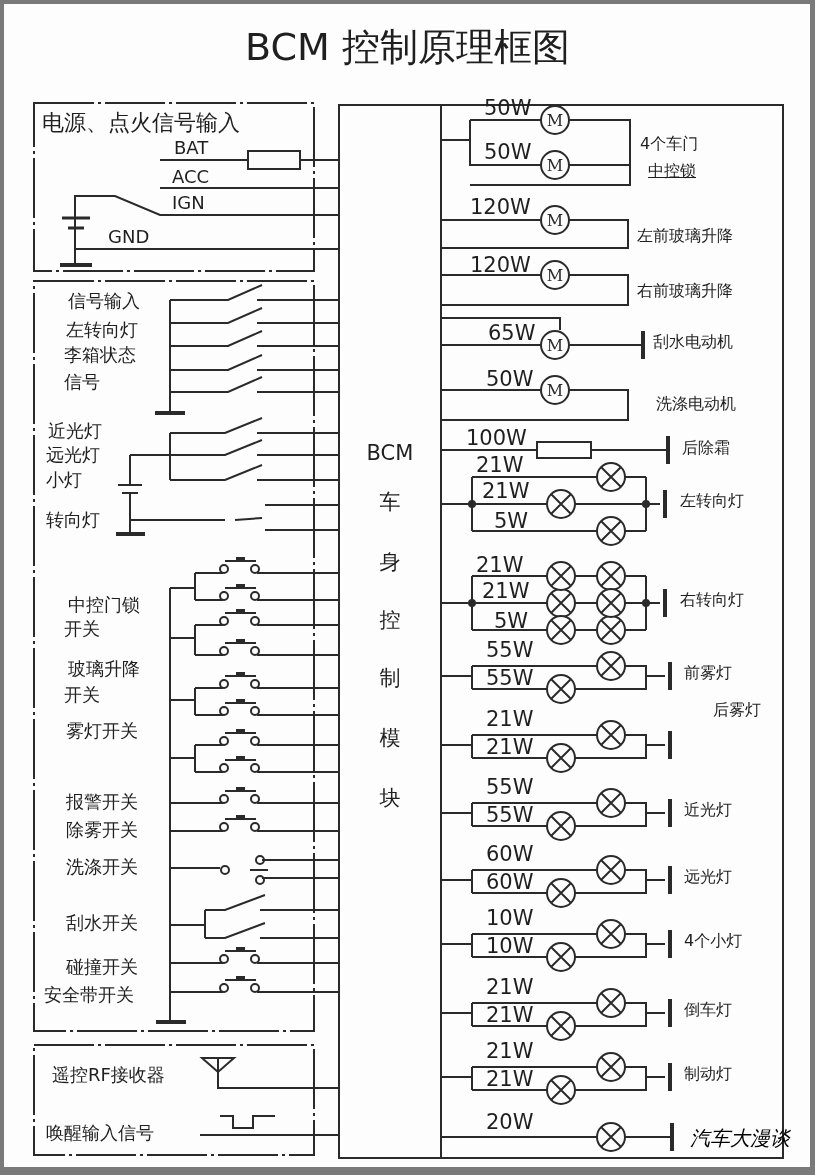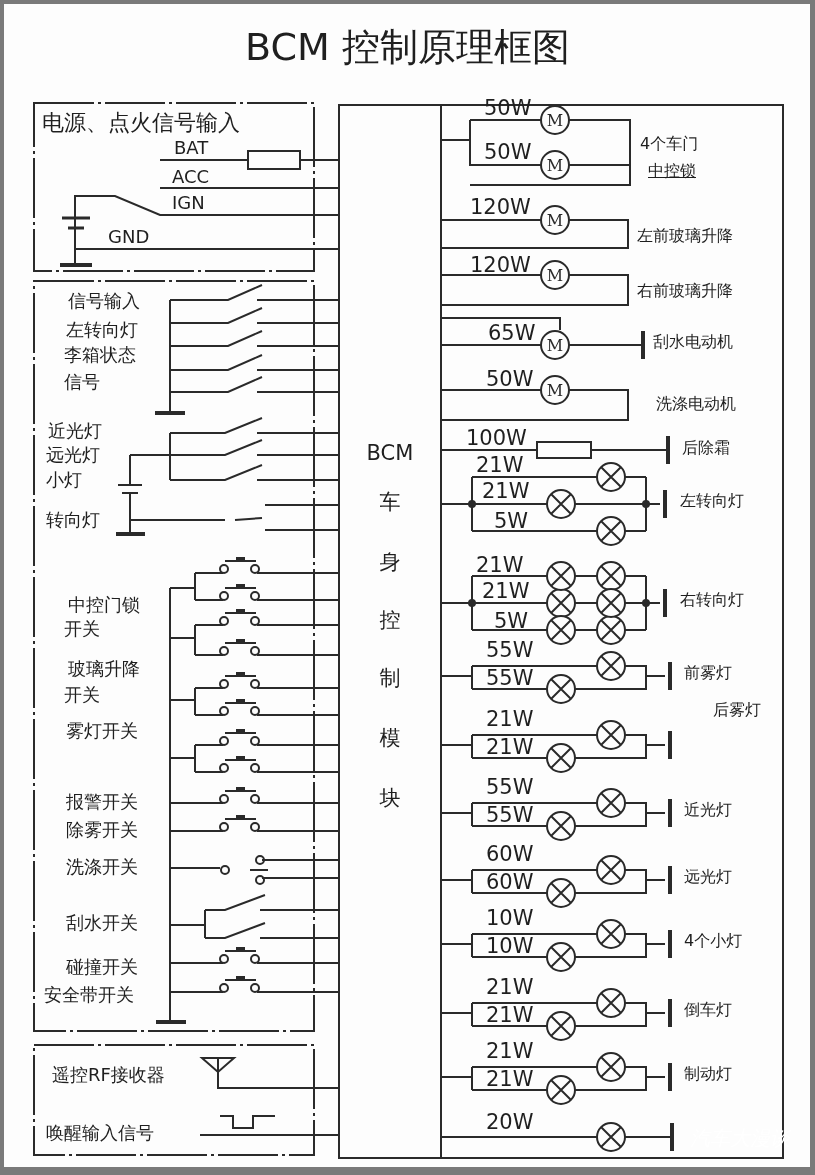--- a/index.html
+++ b/index.html
@@ -6,21 +6,21 @@
   body { width:815px; height:1175px; background:#7a7a7a; position:relative; overflow:hidden;
          font-family:"DejaVu Sans","Liberation Sans",sans-serif; color:#1a1a1a; }
   #sheet { position:absolute; left:4px; top:4px; width:806px; height:1163px; background:#fdfdfd; }
   #wires { position:absolute; left:0; top:0; width:815px; height:1175px; }
   .t { position:absolute; white-space:nowrap; line-height:1; color:#1f1f1f; }
   .title { font-size:38px; left:0; width:815px; text-align:center; top:28px; }
   .lbl { font-size:16px; }
   .w { font-size:21px; }
   .sm { font-size:18px; }
   .bcm-v { font-size:21px; left:340px; width:100px; text-align:center; }
-  .watermark { font-size:20px; color:#ffffff; font-style:italic; }
+  .watermark { font-size:20px; color:#000000; font-style:italic; }
 </style>
 </head>
 <body>
 
 <div id="sheet"></div>
 
 <svg id="wires" viewBox="0 0 815 1175" xmlns="http://www.w3.org/2000/svg">
   <g fill="none" stroke="#2a2a2a" stroke-width="2">
 
     <rect x="339" y="105" width="102" height="1053"></rect>

